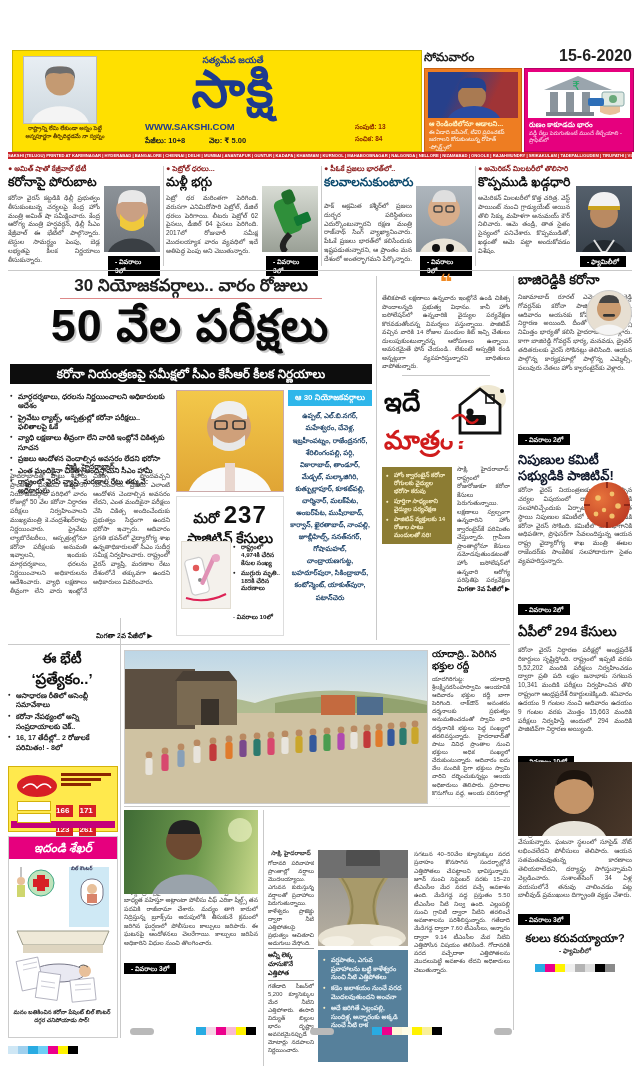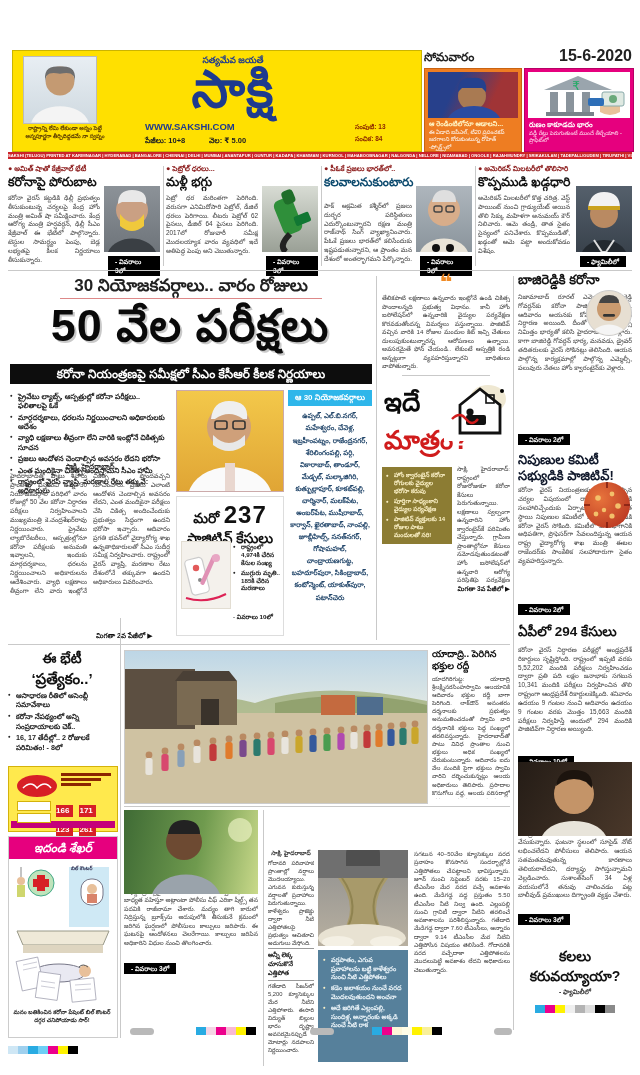--- a/index.html
+++ b/index.html
@@ -152,22 +152,22 @@
   <div class="abs vl" style="left:321px;top:166px;height:100px"></div>
   <div class="abs vl" style="left:475px;top:166px;height:100px"></div>
   <div class="abs hl" style="left:8px;top:270px;width:624px"></div>
 
   <div class="abs c b" style="left:10px;top:276px;width:362px;font-size:17px;color:#222">30 నియోజకవర్గాలు.. వారం రోజులు</div>
   <div class="abs hl" style="left:60px;top:298px;width:262px;background:#d88"></div>
   <div class="abs c x" style="left:6px;top:300px;width:368px;font-size:45px;color:#0a0a0a;text-shadow:2px 2px 0 #c9c9c9;letter-spacing:1px">50 వేల పరీక్షలు</div>
   <div class="abs c b" style="left:10px;top:364px;width:362px;height:20px;line-height:20px;background:#0d0d0d;color:#fff;font-size:12px">కరోనా నియంత్రణపై సమీక్షలో సీఎం కేసీఆర్ కీలక నిర్ణయాలు</div>
 
   <div class="abs bl" style="left:10px;top:392px;width:160px;font-size:7.3px;font-weight:700;color:#222;line-height:1.25">
+      <div>మార్గదర్శకాలు, ధరలను నిర్ణయించాలని అధికారులకు ఆదేశం</div>
       <div>ప్రైవేటు ల్యాబ్స్, ఆస్పత్రుల్లో కరోనా పరీక్షలు.. ఫలితాలపై ఓకే</div>
-      <div>మార్గదర్శకాలు, ధరలను నిర్ణయించాలని అధికారులకు ఆదేశం</div>
       <div>వ్యాధి లక్షణాలు తీవ్రంగా లేని వారికి ఇంట్లోనే చికిత్సకు సూచన</div>
       <div>ప్రజలు ఆందోళన చెందాల్సిన అవసరం లేదని భరోసా</div>
       <div>ఎంత మందికైనా చికిత్స అందిస్తామని సీఎం హామీ</div>
       <div>రాష్ట్రంలో వైరస్ వ్యాప్తి, మరణాల రేటు తక్కువే: అధికారులు</div>
     </div>
   <div class="abs c b" style="left:10px;top:462px;width:160px;font-size:7.5px;color:#333">సాక్షి, హైదరాబాద్</div>
   <div class="abs bt jt" style="left:10px;top:472px;width:160px;height:158px;overflow:hidden;column-count:2;column-gap:6px">హైదరాబాద్‌తో పాటు శివారు ప్రాంతాల్లో విస్తరించి ఉన్న 30 నియోజకవర్గాల పరిధిలో వారం రోజుల్లో 50 వేల కరోనా నిర్ధారణ పరీక్షలు నిర్వహించాలని ముఖ్యమంత్రి కె.చంద్రశేఖర్‌రావు నిర్ణయించారు. ప్రైవేటు ల్యాబొరేటరీలు, ఆస్పత్రుల్లోనూ కరోనా పరీక్షలకు అనుమతి ఇవ్వాలని, ఇందుకు మార్గదర్శకాలు, ధరలను నిర్ణయించాలని అధికారులను ఆదేశించారు. వ్యాధి లక్షణాలు తీవ్రంగా లేని వారు ఇంట్లోనే చికిత్స పొందవచ్చని సూచించారు. ప్రజలు ఎలాంటి ఆందోళన చెందాల్సిన అవసరం లేదని, ఎంత మందికైనా పరీక్షలు చేసి చికిత్స అందించేందుకు ప్రభుత్వం సిద్ధంగా ఉందని భరోసా ఇచ్చారు. ఆదివారం ప్రగతి భవన్‌లో వైద్యారోగ్య శాఖ ఉన్నతాధికారులతో సీఎం సుదీర్ఘ సమీక్ష నిర్వహించారు. రాష్ట్రంలో వైరస్ వ్యాప్తి, మరణాల రేటు దేశంలోనే తక్కువగా ఉందని అధికారులు వివరించారు.</div>
   <div class="abs b" style="left:96px;top:632px;font-size:7px;color:#111">మిగతా 2వ పేజీలో ▶</div>
 
   <div class="ph" style="left:176px;top:390px;width:106px;height:100px;background:linear-gradient(#f3c84a,#e0a535);border:1px solid #caa">
@@ -475,21 +475,21 @@
       <svg width="114" height="74" viewBox="0 0 57 37">
           <circle cx="28" cy="16" r="10" fill="#c49468"></circle>
           <path d="M19 12 q1 -8 9 -8 q10 0 9 9 l-3 -3 q-6 -3 -12 0 z" fill="#1c140e"></path>
           <path d="M12 37 C17 27 39 27 44 37 Z" fill="#e8e4da"></path>
         </svg>
     </div>
     <div class="x" style="font-size:16px;color:#0a0a0a;margin-top:3px">సుశాంత్ సింగ్</div>
     <div class="x" style="font-size:16px;color:#0a0a0a">ఆత్మహత్య..</div>
     <div class="bt jt" style="margin-top:3px;height:96px;overflow:hidden">● <span>బాలీవుడ్ యంగ్ హీరో సుశాంత్‌సింగ్ రాజ్‌పుత్ కన్నుమూశారు. ఆయన ముంబైలోని బాంద్రాలో తన నివాసంలో ఆదివారం ఉరి వేసుకున్నారు. ఘటనా స్థలంలో సూసైడ్ నోట్ లభించలేదని పోలీసులు తెలిపారు. ఆయన సతమతమవుతున్న కారణాలు తెలియరాలేదని, దర్యాప్తు సాగిస్తున్నామని వెల్లడించారు. సుశాంత్‌సింగ్ 34 ఏళ్ల వయసులోనే తనువు చాలించడం పట్ల బాలీవుడ్ ప్రముఖులు దిగ్భ్రాంతి వ్యక్తం చేశారు.</span></div>
     <div class="tg">- వివరాలు 3లో</div>
-    <div class="c b" style="font-size:14px;color:#111;margin-top:22px">కలలు కరువయ్యాయా?</div>
+    <div class="c b" style="font-size:11px;color:#111;margin-top:6px">కలలు కరువయ్యాయా?</div>
     <div class="c b" style="font-size:6.5px;color:#333">- ఫ్యామిలీలో</div>
     <div style="margin-top:8px;text-align:center">
       <span class="sq" style="background:#29abe2"></span><span class="sq" style="background:#ec008c"></span><span class="sq" style="background:#fff200"></span><span class="sq" style="background:#efefef"></span><span class="sq" style="background:#b3b3b3"></span><span class="sq" style="background:#dcdcdc"></span><span class="sq" style="background:#000"></span><span class="sq" style="background:#8a8a8a"></span>
     </div>
   </div>
 
   <div class="abs" style="left:130px;top:1028px;width:24px;height:7px;background:#b9b9b9;border-radius:4px"></div>
   <div class="abs" style="left:196px;top:1027px">
     <span class="sq" style="background:#29abe2"></span><span class="sq" style="background:#f5d5e5"></span><span class="sq" style="background:#ec008c"></span><span class="sq" style="background:#f9b8d4"></span><span class="sq" style="background:#fff200"></span><span class="sq" style="background:#000"></span>
   </div>

